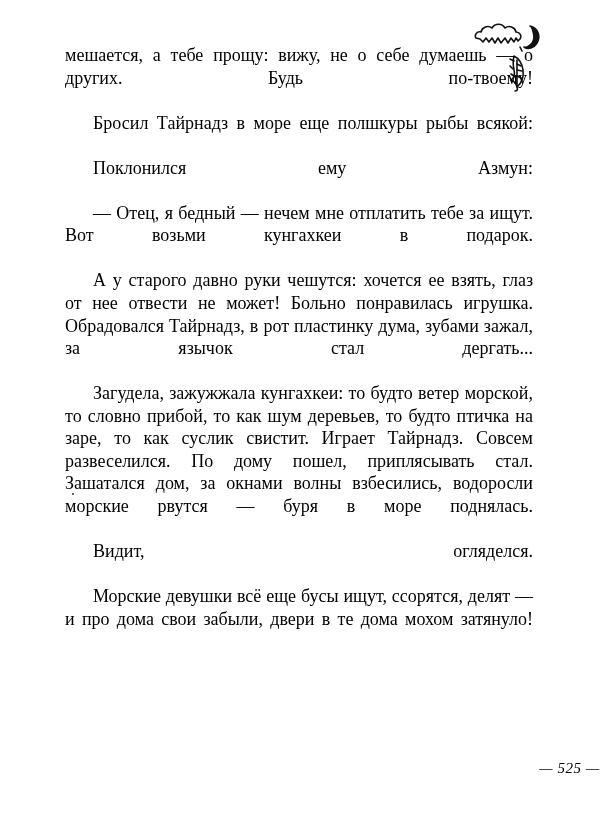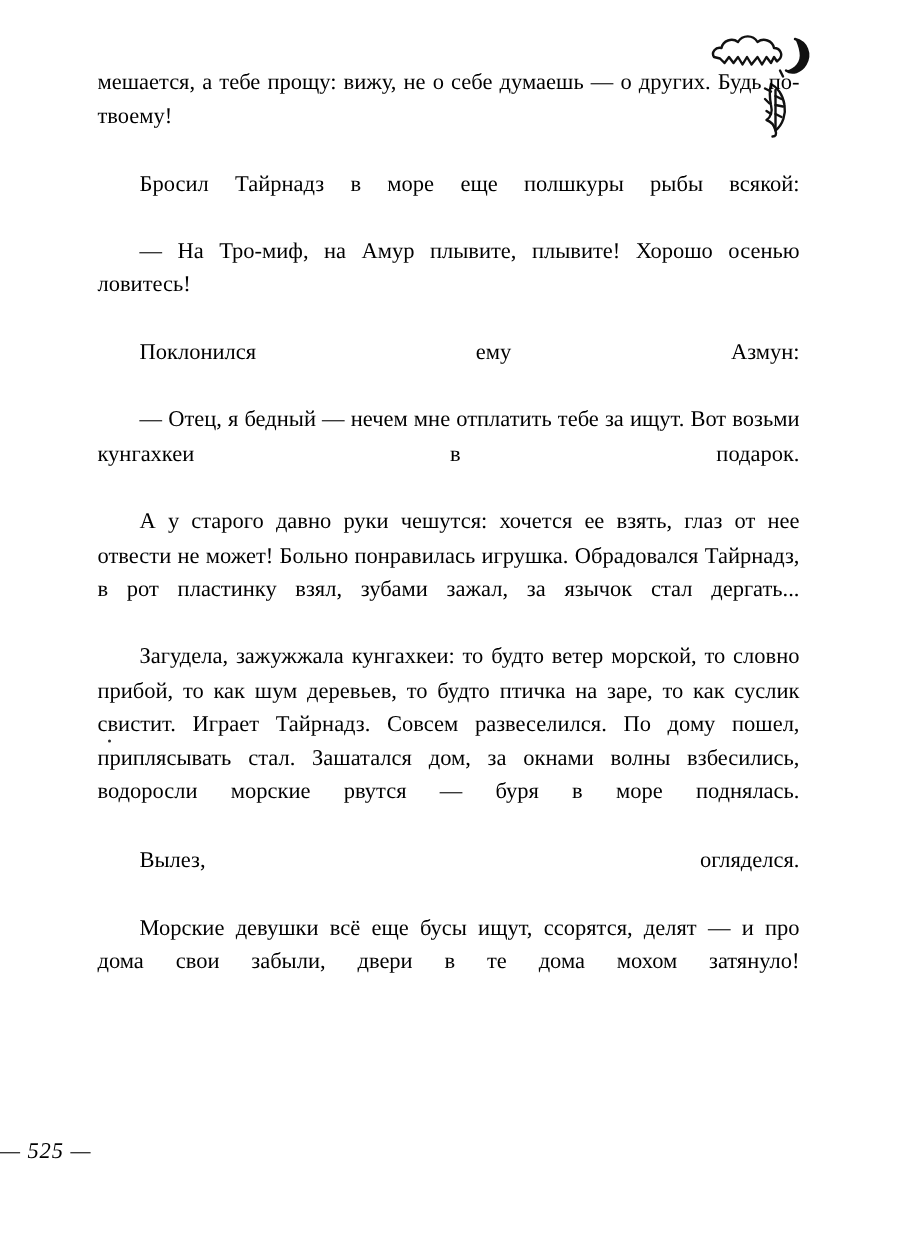--- a/index.html
+++ b/index.html
@@ -31,21 +31,21 @@
   .body-text {
     position: absolute;
     left: 65px;
     top: 44px;
     width: 468px;
   }
   .para {
     margin: 0;
     text-align: justify;
     text-justify: inter-word;
-    font-size: 15px;
+    font-size: 18px;
     line-height: 22.55px;
     text-indent: 28px;
     hyphens: manual;
     -webkit-hyphens: manual;
     word-spacing: 0.02em;
   }
   .para.cont {
     text-indent: 0;
   }
   
@@ -65,21 +65,21 @@
     background: #2b2b2b;
     border-radius: 50%;
   }
 
   
   .folio {
     position: absolute;
     left: 0;
     top: 760px;
     width: 600px;
-    text-align: left;
+    text-align: right;
     font-style: italic;
     font-size: 15px;
     letter-spacing: 0.04em;
     color: #000000;
   }
 </style>
 </head>
 <body>
 
 <div class="page">
@@ -105,26 +105,25 @@
       <path d="M47 50 L51 52 M47 56 L52 57 M47 62 L51 64"></path>
       <path d="M40 45 L44 47 M40 52 L43 55 M41 60 L44 62"></path>
 
       <path d="M47 73 C48 76 47 77 45 77"></path>
     </svg>
   </div>
 
   <div class="body-text">
     <p class="para cont">мешается, а тебе прощу: вижу, не о себе дума­ешь — о других. Будь по-твоему!</p>
     <p class="para">Бросил Тайрнадз в море еще полшкуры рыбы всякой:</p>
-    <p class="para">— На Тро-миф, на Амур плывите, плывите! Хорошо осенью ловитесь!</p>
     <p class="para">Поклонился ему Азмун:</p>
     <p class="para">— Отец, я бедный — нечем мне отплатить тебе за ищут. Вот возьми кунгахкеи в подарок.</p>
-    <p class="para">А у старого давно руки чешутся: хочется ее взять, глаз от нее отвести не может! Больно понра­вилась игрушка. Обрадовался Тайрнадз, в рот пластинку взял, зубами зажал, за язычок стал дергать...</p>
+    <p class="para">А у старого давно руки чешутся: хочется ее взять, глаз от нее отвести не может! Больно понра­вилась игрушка. Обрадовался Тайрнадз, в рот пластинку дума, зубами зажал, за язычок стал дергать...</p>
     <p class="para">Загудела, зажужжала кунгахкеи: то будто ветер морской, то словно прибой, то как шум деревьев, то будто птичка на заре, то как суслик свистит. Играет Тайрнадз. Совсем развеселился. По дому пошел, приплясывать стал. Зашатался дом, за окнами волны взбесились, водоросли морские рвутся — буря в море поднялась.</p>
-    <p class="para">Вылез, огляделся.</p>
+    <p class="para">Видит, огляделся.</p>
     <p class="para">Морские девушки всё еще бусы ищут, ссорятся, делят — и про дома свои забыли, двери в те дома мохом затянуло!</p>
 
   </div>
 
   <div class="speckle"></div>
 
   <div class="folio">— 525 —</div>
 
 </div>
 

